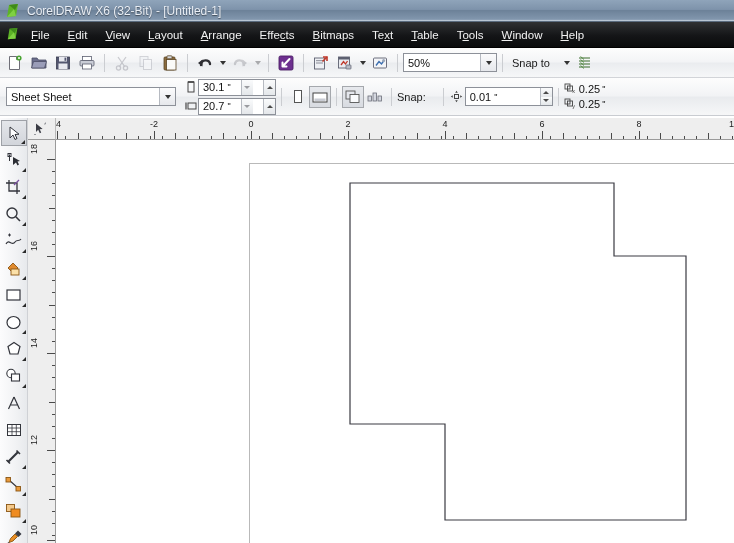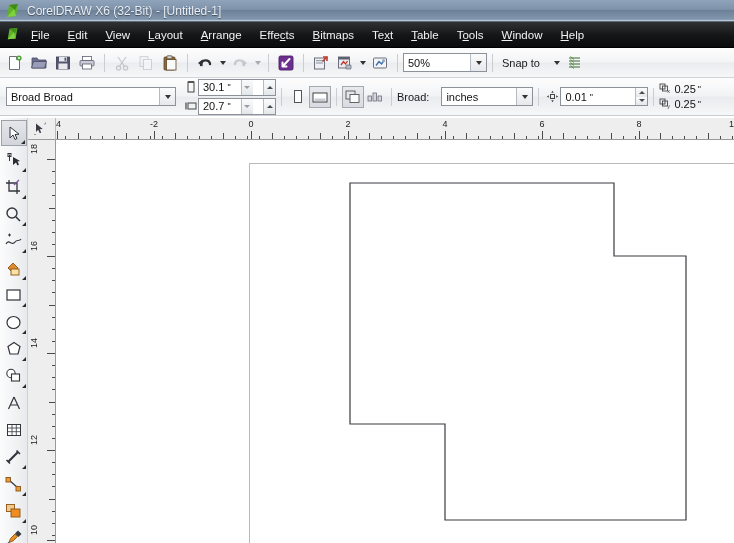--- a/index.html
+++ b/index.html
@@ -321,42 +321,42 @@
       </span>
     <span class="tb-btn">
       <svg width="18" height="18" viewBox="0 0 18 18">
         <rect x="2.5" y="4" width="13" height="10" rx="1" fill="#f3f4f7" stroke="#5d6070" stroke-width="0.9"></rect>
         <path d="M5 11.5 L8 7.5 L10.5 10 L13 6.5" stroke="#3d6fb0" stroke-width="1.4" fill="none"></path>
         <circle cx="12.6" cy="6.4" r="1.5" fill="#9aa6b8"></circle>
       </svg>
     </span>
     <span class="tb-sep"></span>
 
-    <span class="combo" style="width:84px;">
+    <span class="combo" style="width:94px;">
       <span>50%</span>
       <span class="cbtn">
           <i class="caret"></i>
         </span>
     </span>
     <span class="tb-sep"></span>
     <span class="pb-label" style="margin-left:4px;">Snap to</span>
     <span class="tb-arrow">
         <i class="caret"></i>
       </span>
     <span class="tb-btn">
       <svg width="18" height="18" viewBox="0 0 18 18">
         <path d="M3 4 h11 M3 7 h11 M3 10 h11 M3 13 h11" stroke="#3a6d2d" stroke-width="1.1" fill="none"></path>
         <path d="M4.5 2.5 L8 5.5 M4.5 5.5 L8 8.5 M4.5 8.5 L8 11.5 M4.5 11.5 L8 14.5" stroke="#4e8a3c" stroke-width="0.9" fill="none"></path>
       </svg>
     </span>
   </div>
 
   <div class="propbar">
     <span class="combo" style="width:170px; margin-left:2px;">
-      <span>Broad Broad</span>
+      <span>Sheet Sheet</span>
       <span class="cbtn">
           <i class="caret"></i>
         </span>
     </span>
 
     <span style="display:flex;flex-direction:column;gap:2px;margin-left:8px;">
       <span style="display:flex;align-items:center;">
         <span style="width:14px;display:flex;justify-content:center;">
           <svg width="10" height="12" viewBox="0 0 10 12">
               <rect x="2" y="1" width="6" height="10" fill="none" stroke="#444" stroke-width="1"></rect>
@@ -425,27 +425,21 @@
     <span class="orient-btn">
       <svg width="18" height="14" viewBox="0 0 18 14">
         <rect x="2" y="6" width="3.5" height="5" fill="#d5d8e0" stroke="#6a6d78" stroke-width="0.8"></rect>
         <rect x="7" y="3" width="3.5" height="8" fill="#d5d8e0" stroke="#6a6d78" stroke-width="0.8"></rect>
         <rect x="12" y="6" width="3.5" height="5" fill="#d5d8e0" stroke="#6a6d78" stroke-width="0.8"></rect>
       </svg>
     </span>
 
     <span class="tb-sep"></span>
 
-    <span class="pb-label">Broad:</span>
-    <span class="combo" style="width:92px;">
-      <span>inches</span>
-      <span class="cbtn">
-          <i class="caret"></i>
-        </span>
-    </span>
+    <span class="pb-label">Snap:</span>
 
     <span class="tb-sep"></span>
 
     <span style="width:16px;display:flex;justify-content:center;">
       <svg width="13" height="13" viewBox="0 0 13 13">
         <rect x="4.5" y="4.5" width="4" height="4" fill="none" stroke="#444" stroke-width="1"></rect>
         <path d="M6.5 0.8 L5.2 2.8 h2.6 Z M6.5 12.2 L5.2 10.2 h2.6 Z M0.8 6.5 L2.8 5.2 v2.6 Z M12.2 6.5 L10.2 5.2 v2.6 Z" fill="#444"></path>
       </svg>
     </span>
     <span class="numbox" style="width:88px;height:19px;">

